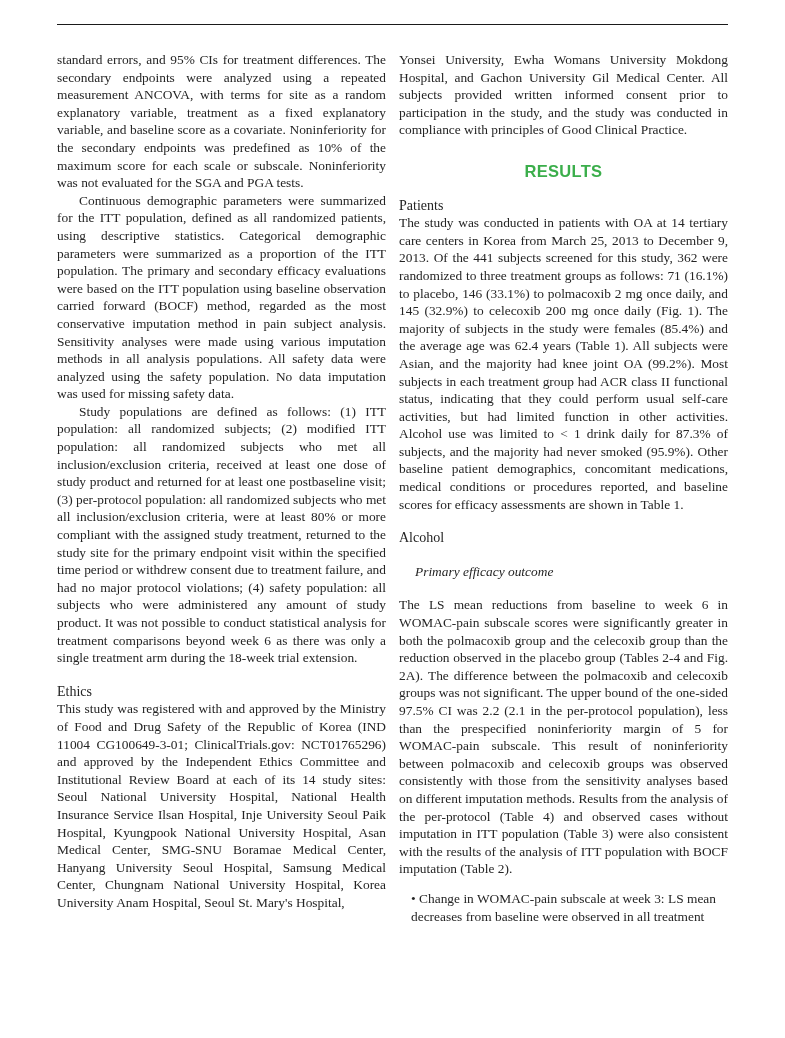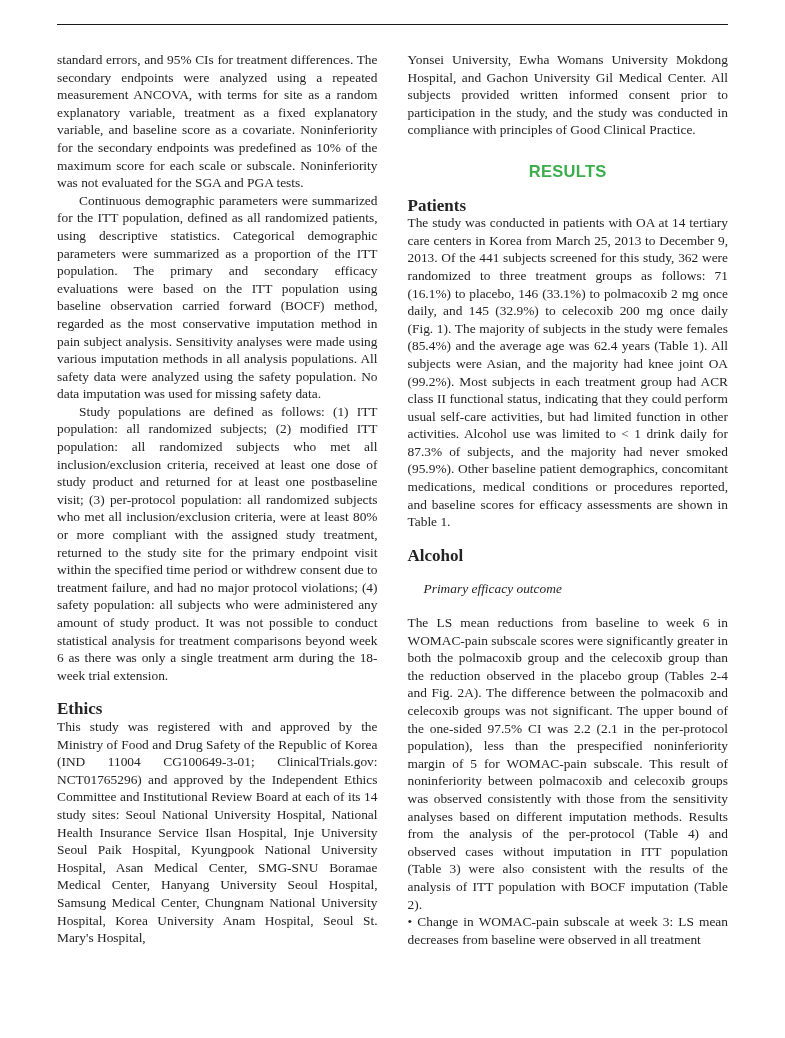--- a/index.html
+++ b/index.html
@@ -42,53 +42,53 @@
   }
   .journal-line {
     text-align: center;
     font-size: 10.8px;
     color: #2a2a2a;
     margin: 0;
   }
   
   .columns {
     display: flex;
-    gap: 30px;
+    gap: 13px;
     margin-top: 26px;
   }
   .col {
     flex: 1 1 0;
     font-size: 13.4px;
     line-height: 17.6px;
     text-align: justify;
   }
   .para { margin: 0; }
   .para.indent { text-indent: 22px; }
   .subheading-bold {
-    font-weight: bold;
+    font-weight: normal;
     margin: 16px 0 0 0;
-    font-size: 17px;
+    font-size: 14px;
   }
   .subheading-bold.tight { margin-top: 0; }
   .subheading-italic {
     font-style: italic;
     margin: 16px;
     font-size: 13.4px;
   }
   .results-heading {
     font-family: "Liberation Sans", sans-serif;
     font-weight: bold;
     font-size: 16.5px;
     letter-spacing: 0.3px;
     color: #3bae4b;
     text-align: center;
     margin: 24px 0 16px 0;
   }
   .gap-before { margin-top: 16px; }
-  .bullet-para { margin: 0; }
+  .bullet-para { margin: 12px; }
 </style>
 </head>
 <body>
 
 <div class="page">
 
   <div>
     <hr class="header-rule">
   </div>
 

